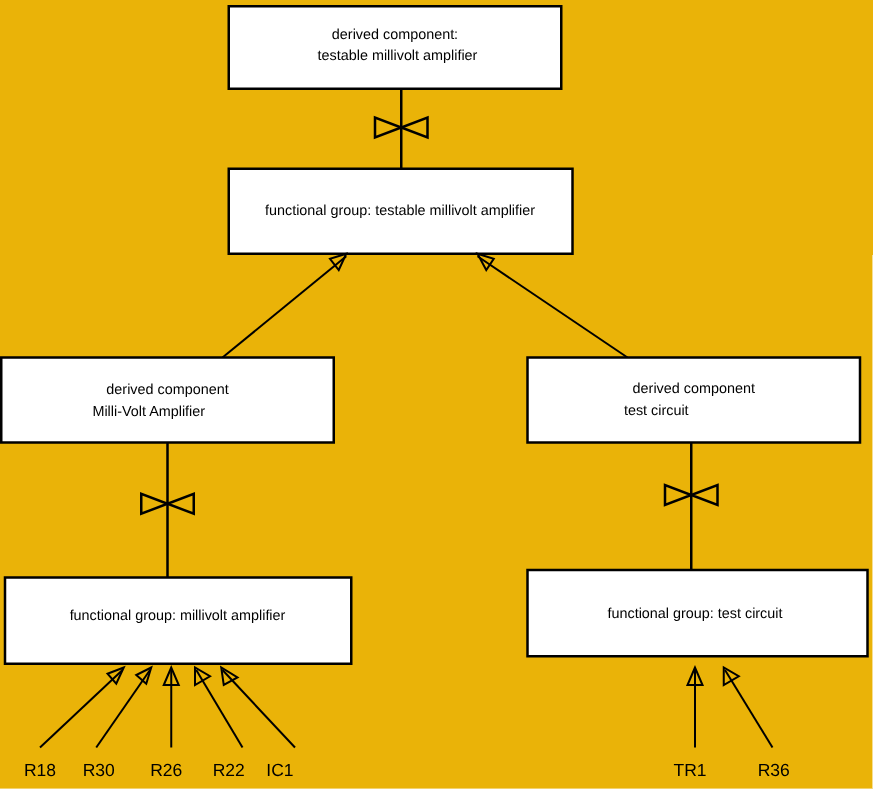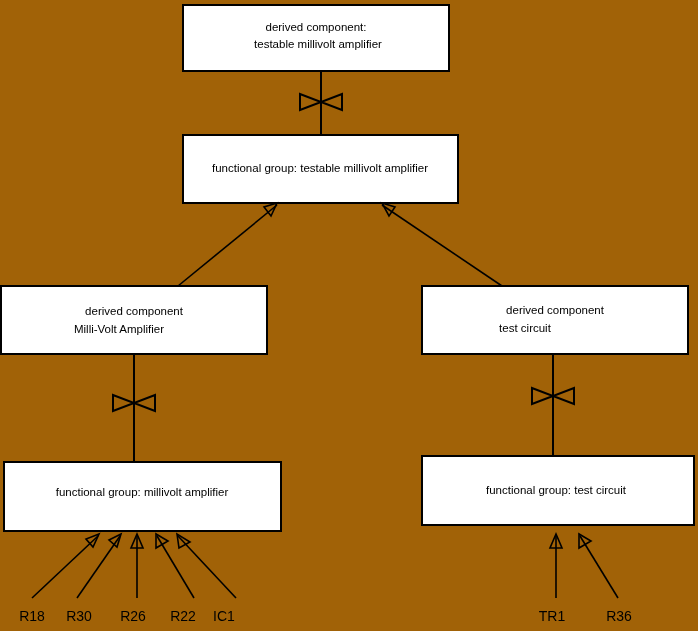--- a/index.html
+++ b/index.html
@@ -7,21 +7,21 @@
     padding: 0;
     background: #ffffff;
   }
   body {
     font-family: "Liberation Sans", sans-serif;
   }
   #diagram-canvas {
     position: relative;
     width: 698px;
     height: 631px;
-    background: #a16207;
+    background: #eab308;
     overflow: hidden;
   }
   #diagram-canvas svg {
     position: absolute;
     top: 0;
     left: 0;
     width: 698px;
     height: 631px;
   }
   .node-box {

